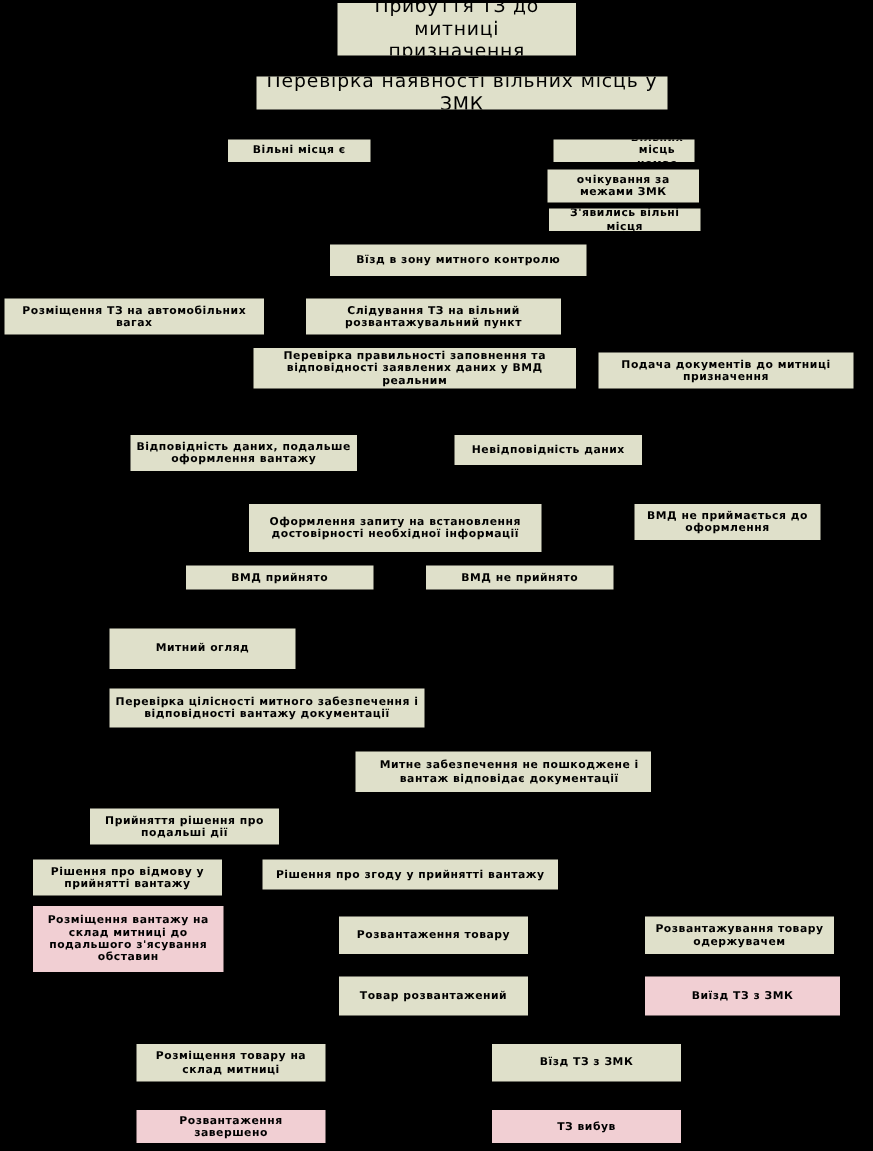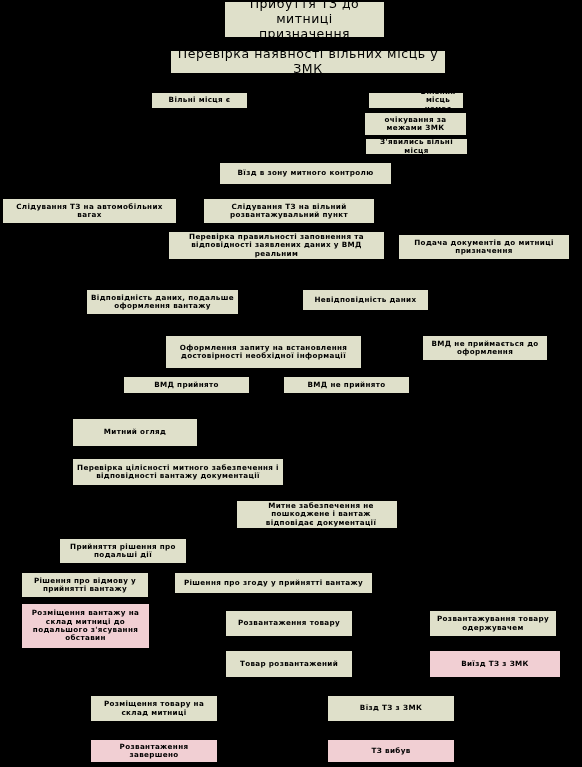--- a/index.html
+++ b/index.html
@@ -41,33 +41,33 @@
 <body>
 
 <div id="canvas">
     <div class="node fill-green sz-title" style="left: 225px; top: 2px; width: 159px; height: 35px;">Прибуття ТЗ до митниці призначення</div>
     <div class="node fill-green sz-head" style="left: 171px; top: 51px; width: 274px; height: 22px;">Перевірка наявності вільних місць у ЗМК</div>
     <div class="node fill-green sz-small" style="left: 152px; top: 93px; width: 95px; height: 15px;">Вільні місця є</div>
     <div class="node fill-green sz-small" style="left: 369px; top: 93px; width: 94px; height: 15px; padding-left: 48px;">Вільних місць немає</div>
     <div class="node fill-green sz-small" style="left: 365px; top: 113px; width: 101px; height: 22px;">очікування за межами ЗМК</div>
     <div class="node fill-green sz-small" style="left: 366px; top: 139px; width: 101px; height: 15px;">З'явились вільні місця</div>
     <div class="node fill-green sz-small" style="left: 220px; top: 163px; width: 171px; height: 21px;">Вїзд в зону митного контролю</div>
-    <div class="node fill-green sz-small" style="left: 3px; top: 199px; width: 173px; height: 24px;">Слідування ТЗ на автомобільних вагах</div>
+    <div class="node fill-green sz-small" style="left: 3px; top: 199px; width: 173px; height: 24px;">Розміщення ТЗ на автомобільних вагах</div>
     <div class="node fill-green sz-small" style="left: 204px; top: 199px; width: 170px; height: 24px;">Слідування ТЗ на вільний розвантажувальний пункт</div>
     <div class="node fill-green sz-small" style="left: 169px; top: 232px; width: 215px; height: 27px;">Перевірка правильності заповнення та відповідності заявлених даних у ВМД реальним</div>
     <div class="node fill-green sz-small" style="left: 399px; top: 235px; width: 170px; height: 24px;">Подача документів до митниці призначення</div>
     <div class="node fill-green sz-small" style="left: 87px; top: 290px; width: 151px; height: 24px;">Відповідність даних, подальше оформлення вантажу</div>
     <div class="node fill-green sz-small" style="left: 303px; top: 290px; width: 125px; height: 20px;">Невідповідність даних</div>
     <div class="node fill-green sz-small" style="left: 166px; top: 336px; width: 195px; height: 32px;">Оформлення запиту на встановлення достовірності необхідної інформації</div>
     <div class="node fill-green sz-small" style="left: 423px; top: 336px; width: 124px; height: 24px;">ВМД не приймається до оформлення</div>
     <div class="node fill-green sz-small" style="left: 124px; top: 377px; width: 125px; height: 16px;">ВМД прийнято</div>
     <div class="node fill-green sz-small" style="left: 284px; top: 377px; width: 125px; height: 16px;">ВМД не прийнято</div>
     <div class="node fill-green sz-small" style="left: 73px; top: 419px; width: 124px; height: 27px;">Митний огляд</div>
     <div class="node fill-green sz-small" style="left: 73px; top: 459px; width: 210px; height: 26px;">Перевірка цілісності митного забезпечення і відповідності вантажу документації</div>
-    <div class="node fill-green sz-small" style="left: 237px; top: 501px; width: 160px; height: 27px; padding-left: 12px;">Митне забезпечення не пошкоджене і вантаж відповідає документації</div>
+    <div class="node fill-green sz-small" style="left: 237px; top: 501px; width: 197px; height: 27px; padding-left: 12px;">Митне забезпечення не пошкоджене і вантаж відповідає документації</div>
     <div class="node fill-green sz-small" style="left: 60px; top: 539px; width: 126px; height: 24px;">Прийняття рішення про подальші дії</div>
     <div class="node fill-green sz-small" style="left: 22px; top: 573px; width: 126px; height: 24px;">Рішення про відмову у прийнятті вантажу</div>
     <div class="node fill-green sz-small" style="left: 175px; top: 573px; width: 197px; height: 20px;">Рішення про згоду у прийнятті вантажу</div>
     <div class="node fill-pink sz-small" style="left: 22px; top: 604px; width: 127px; height: 44px;">Розміщення вантажу на склад митниці до подальшого з'ясування обставин</div>
     <div class="node fill-green sz-small" style="left: 226px; top: 611px; width: 126px; height: 25px;">Розвантаження товару</div>
     <div class="node fill-green sz-small" style="left: 430px; top: 611px; width: 126px; height: 25px;">Розвантажування товару одержувачем</div>
     <div class="node fill-green sz-small" style="left: 226px; top: 651px; width: 126px; height: 26px;">Товар розвантажений</div>
     <div class="node fill-pink sz-small" style="left: 430px; top: 651px; width: 130px; height: 26px;">Виїзд ТЗ з ЗМК</div>
     <div class="node fill-green sz-small" style="left: 91px; top: 696px; width: 126px; height: 25px;">Розміщення товару на склад митниці</div>
     <div class="node fill-green sz-small" style="left: 328px; top: 696px; width: 126px; height: 25px;">Вїзд ТЗ з ЗМК</div>

